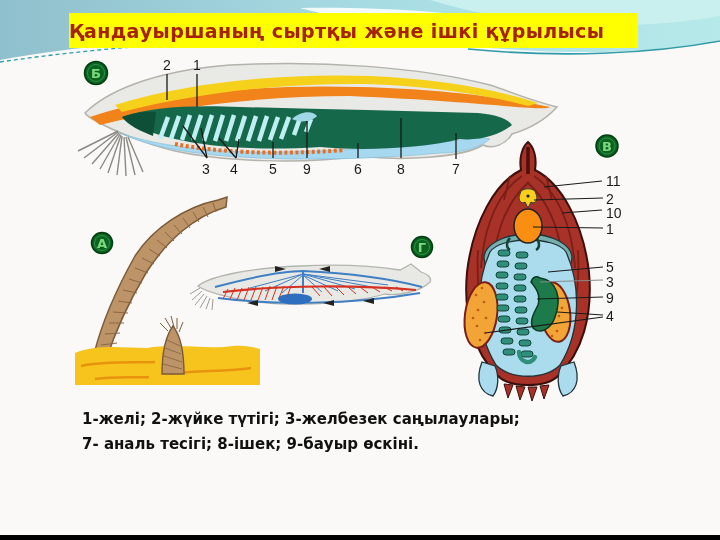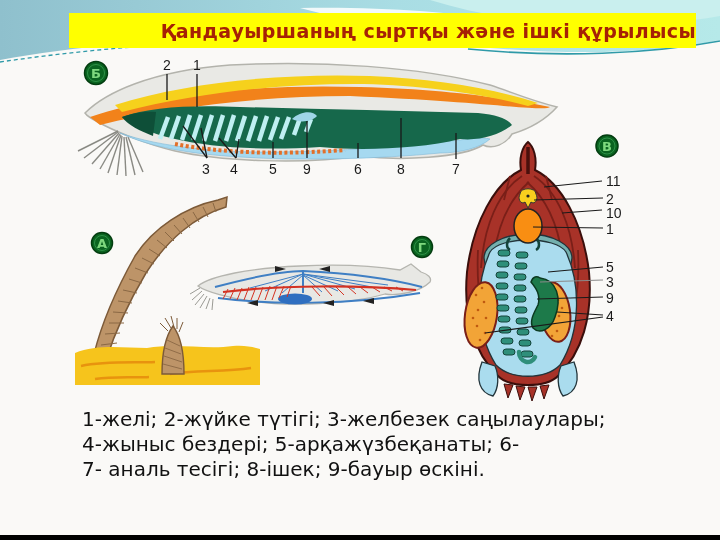--- a/index.html
+++ b/index.html
@@ -3,34 +3,34 @@
 <meta charset="utf-8">
 <style>
   html,body{margin:0;padding:0;}
   .slide{
     position:relative;width:720px;height:540px;overflow:hidden;
     background:var(--content-bg,#faf9f7);
     font-family:"Liberation Sans",sans-serif;
   }
   .header-art{position:absolute;top:0;left:0;width:720px;height:72px;}
   .title-banner{
-    position:absolute;left:69px;top:13px;width:627px;height:35px;
+    position:absolute;left:69px;top:13px;width:569px;height:35px;
     background:var(--title-bg,#ffff00);
-    display:flex;align-items:center;justify-content:flex-end;
+    display:flex;align-items:center;justify-content:flex-start;
   }
   .title-banner span{
     font-family:"DejaVu Sans",sans-serif;
     font-weight:bold;font-size:19px;letter-spacing:.4px;
     color:var(--title-color,#a62105);white-space:nowrap;
   }
   .diagram{position:absolute;}
   .caption{
     position:absolute;left:82px;top:407px;width:580px;
-    font-family:"DejaVu Sans",sans-serif;font-weight:normal;
-    font-size:20px;line-height:25px;color:var(--caption-color,#111);
+    font-family:"DejaVu Sans",sans-serif;font-weight:bold;
+    font-size:15px;line-height:25px;color:var(--caption-color,#111);
   }
   .bottom-bar{position:absolute;left:0;bottom:0;width:720px;height:5px;background:var(--bottom-bar,#000);}
   svg text.num{font-family:"Liberation Sans",sans-serif;font-size:14px;fill:#1a1a1a;}
   svg text.badge-letter{font-family:"DejaVu Sans",sans-serif;font-size:13px;font-weight:bold;fill:var(--badge-color,#7ed87e);}
 </style>
 </head>
 <body>
 
 <div class="slide">
 
@@ -380,18 +380,17 @@
 
     <g>
       <circle cx="167" cy="16" r="11" fill="#0a6420" stroke="#033d10" stroke-width="1.5"></circle>
       <circle cx="167" cy="16" r="8" fill="none" stroke="#2f9148" stroke-width="1"></circle>
       <text class="badge-letter" x="167" y="21" text-anchor="middle">В</text>
     </g>
   </svg>
 
   <div class="caption">
     <div>1-желі; 2-жүйке түтігі; 3-желбезек саңылаулары;</div>
-    <div>4-жыныс бездері; 5-арқажүзбеқанаты; 6-</div>
     <div>7- аналь тесігі; 8-ішек; 9-бауыр өскіні.</div>
   </div>
 
   <div class="bottom-bar"></div>
 </div>
 
 </body></html>

